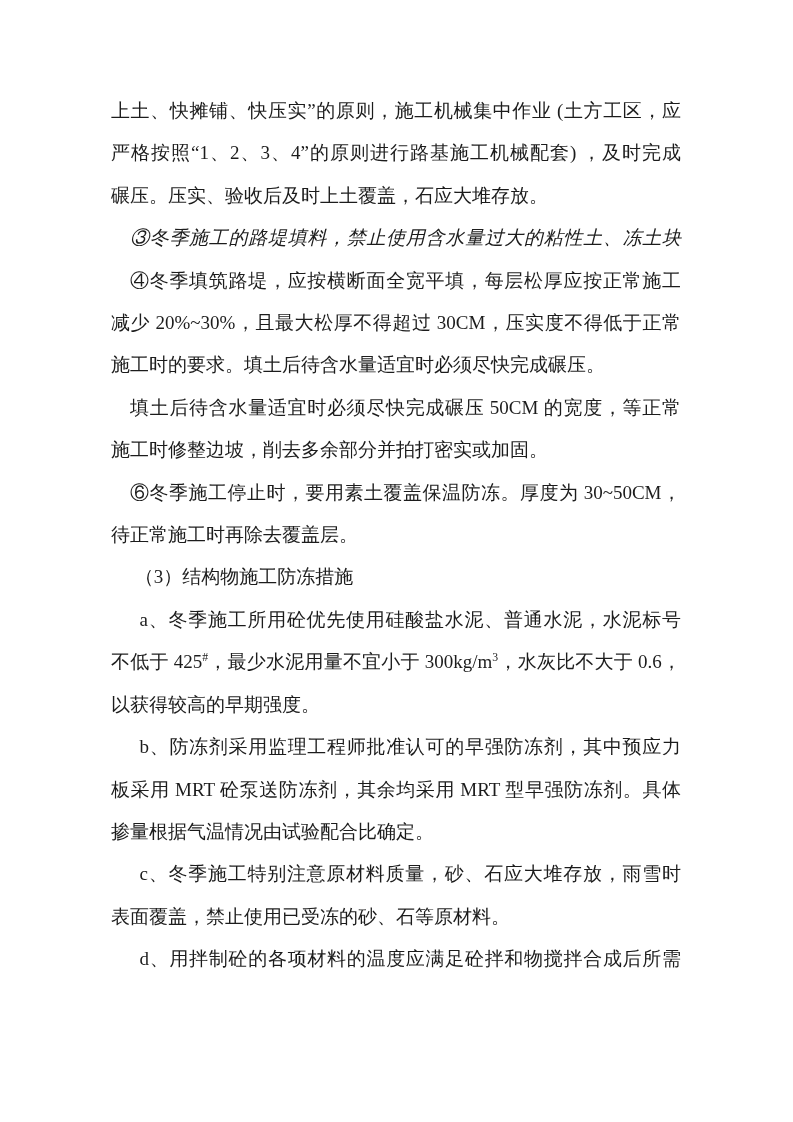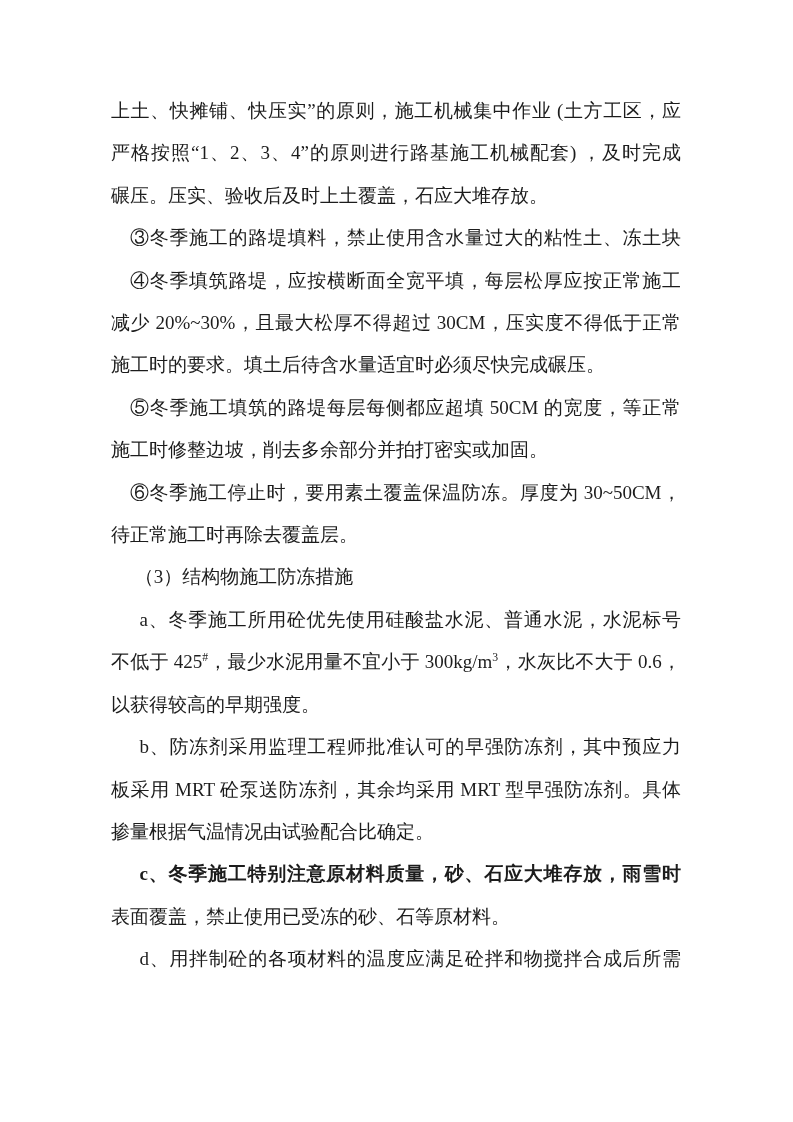--- a/index.html
+++ b/index.html
@@ -41,32 +41,32 @@
   }
 </style>
 </head>
 <body>
 
 <div class="page">
   <div class="content" id="doc-body" style="color: rgb(28, 28, 28);">
       <p class="line just" style="text-indent: 0em;"><span>上土、快摊铺、快压实”的原则，施工机械集中作业 (土方工区，应</span></p>
       <p class="line just" style="text-indent: 0em;"><span>严格按照“1、2、3、4”的原则进行路基施工机械配套) ，及时完成</span></p>
       <p class="line left" style="text-indent: 0em;"><span>碾压。压实、验收后及时上土覆盖，石应大堆存放。</span></p>
-      <p class="line just" style="text-indent: 1em;"><span>③冬季施工的路堤填料，禁止使用含水量过大的粘性土、冻土块</span></p>
+      <p class="line just" style="text-indent: 1em; font-style: italic;"><span>③冬季施工的路堤填料，禁止使用含水量过大的粘性土、冻土块</span></p>
       <p class="line just" style="text-indent: 1em;"><span>④冬季填筑路堤，应按横断面全宽平填，每层松厚应按正常施工</span></p>
       <p class="line just" style="text-indent: 0em;"><span>减少 20%~30%，且最大松厚不得超过 30CM，压实度不得低于正常</span></p>
       <p class="line left" style="text-indent: 0em;"><span>施工时的要求。填土后待含水量适宜时必须尽快完成碾压。</span></p>
-      <p class="line just" style="text-indent: 1em;"><span>⑤冬季施工填筑的路堤每层每侧都应超填 50CM 的宽度，等正常</span></p>
+      <p class="line just" style="text-indent: 1em;"><span>填土后待含水量适宜时必须尽快完成碾压 50CM 的宽度，等正常</span></p>
       <p class="line left" style="text-indent: 0em;"><span>施工时修整边坡，削去多余部分并拍打密实或加固。</span></p>
       <p class="line just" style="text-indent: 1em;"><span>⑥冬季施工停止时，要用素土覆盖保温防冻。厚度为 30~50CM，</span></p>
       <p class="line left" style="text-indent: 0em;"><span>待正常施工时再除去覆盖层。</span></p>
       <p class="line left" style="text-indent: 1.25em;"><span>（3）结构物施工防冻措施</span></p>
       <p class="line just" style="text-indent: 1.5em;"><span>a、冬季施工所用砼优先使用硅酸盐水泥、普通水泥，水泥标号</span></p>
       <p class="line just" style="text-indent: 0em;"><span>不低于 425</span><span class="sup">#</span><span>，最少水泥用量不宜小于 300kg/m</span><span class="sup">3</span><span>，水灰比不大于 0.6，</span></p>
       <p class="line left" style="text-indent: 0em;"><span>以获得较高的早期强度。</span></p>
       <p class="line just" style="text-indent: 1.5em;"><span>b、防冻剂采用监理工程师批准认可的早强防冻剂，其中预应力</span></p>
       <p class="line just" style="text-indent: 0em;"><span>板采用 MRT 砼泵送防冻剂，其余均采用 MRT 型早强防冻剂。具体</span></p>
       <p class="line left" style="text-indent: 0em; text-align: right;"><span>掺量根据气温情况由试验配合比确定。</span></p>
-      <p class="line just" style="text-indent: 1.5em; font-weight: bold;"><span>c、冬季施工特别注意原材料质量，砂、石应大堆存放，雨雪时</span></p>
+      <p class="line just" style="text-indent: 1.5em;"><span>c、冬季施工特别注意原材料质量，砂、石应大堆存放，雨雪时</span></p>
       <p class="line left" style="text-indent: 0em;"><span>表面覆盖，禁止使用已受冻的砂、石等原材料。</span></p>
       <p class="line just" style="text-indent: 1.5em;"><span>d、用拌制砼的各项材料的温度应满足砼拌和物搅拌合成后所需</span></p>
     </div>
 </div>
 
 </body></html>

